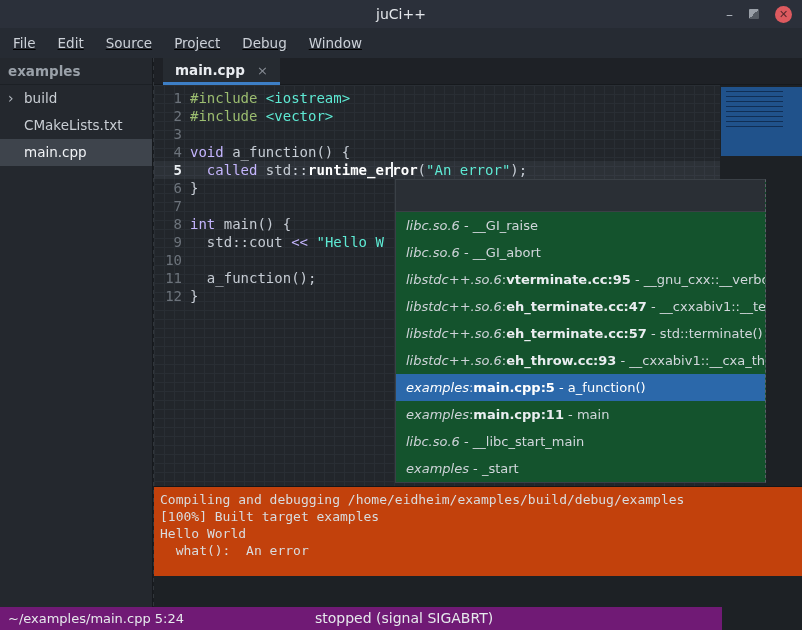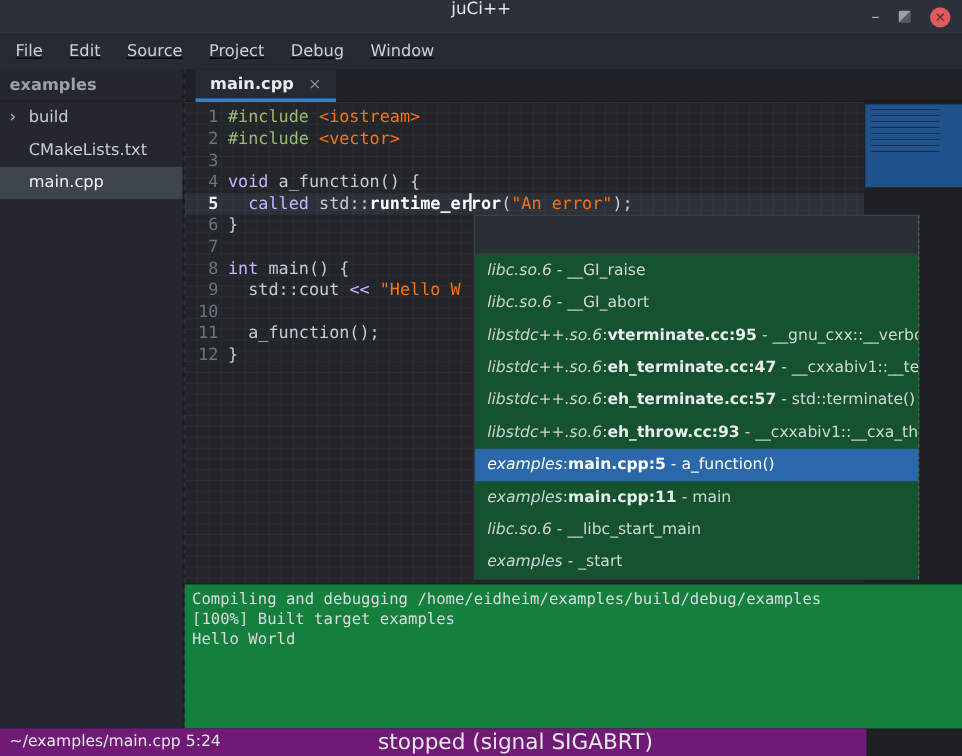--- a/index.html
+++ b/index.html
@@ -2,21 +2,21 @@
 <html><head>
 <meta charset="utf-8">
 <style>
   * { margin:0; padding:0; box-sizing:border-box; }
   html,body { width:802px; height:630px; background:#1d2125; overflow:hidden; }
   body { font-family:"DejaVu Sans","Liberation Sans",sans-serif; }
   .window { position:relative; width:802px; height:630px; background:#1d2125; overflow:hidden; }
 
   
   .titlebar { position:absolute; left:0; top:0; width:802px; height:28px; background:#2b303a;
-              display:flex; justify-content:center; }
+              display:flex; align-items:center; justify-content:center; }
   .titlebar .title { color:#e4e7eb; font-size:14px; }
   .winbtns { position:absolute; right:10px; top:0; height:28px; display:flex; align-items:center; gap:16px; }
   .btn-min { color:#aab0b8; font-size:14px; line-height:10px; cursor:default; }
   .btn-max { width:10px; height:10px; background:linear-gradient(135deg,#9aa0a8 50%,#555b63 50%); border-radius:1px; }
   .btn-close { width:17px; height:17px; border-radius:50%; background:#dd5a5f; color:#5a282d;
                font-size:11px; font-weight:bold; display:flex; align-items:center; justify-content:center; }
 
   
   .menubar { position:absolute; left:0; top:28px; width:802px; height:30px; background:#262b33;
              display:flex; align-items:center; padding-left:2px;text-decoration:underline; }
@@ -48,21 +48,21 @@
   .current-line { position:absolute; left:0; top:76px; width:566px; height:18px; background:rgba(190,205,230,0.07); }
   .code-lines { position:absolute; left:0; top:4px; width:566px;
                 font-family:"DejaVu Sans Mono","Liberation Mono",monospace; font-size:14px; line-height:18px; }
   .code-line { display:flex; white-space:pre; height:18px; }
   .gutter-num { width:28px; text-align:right; color:#6c737b; flex:0 0 28px; margin-right:8px; }
   .code-line.current .gutter-num { color:#e9edf1; font-weight:bold; }
   .tk-pl { color:#c6ccd4; }
   .tk-kw { color:#c4b5fd; }
   .tk-kwb { color:#ffffff; font-weight:bold; }
   .tk-pp { color:#9cbd70; }
-  .tk-str { color:#f97316; }
+  .tk-str { color:#5eead4; }
   .caret { display:inline-block; width:2px; height:15px; background:#eceff2; vertical-align:-2px; margin:0 -1px; }
 
   
   .minimap-col { position:absolute; left:720px; top:85px; width:82px; height:401px; background:#1d2125; }
   .minimap-viewport { position:absolute; left:1px; top:2px; width:81px; height:69px; background:#20528b; }
   .mini-code { margin:4px 5px; height:36px; width:70%;
      background:repeating-linear-gradient(to bottom, rgba(8,28,56,0.65) 0 1px, transparent 1px 5px); }
 
   
   .popup { position:absolute; left:395px; top:179px; width:371px; height:304px; background:#14532d;
@@ -70,33 +70,33 @@
   .popup-entry { height:32px; background:#2a2f35; border-bottom:1px solid #3a4046; }
   .popup-list { }
   .popup-row { height:27px; line-height:27px; padding-left:10px; white-space:nowrap; overflow:hidden;
                font-size:13px; color:#d2d7dc; }
   .popup-row .mod { font-style:italic; color:#ced3d8; }
   .popup-row .file { font-weight:bold; color:#eaedf0; }
   .popup-row.selected { background:#2b68aa; }
   .popup-row.selected .mod, .popup-row.selected .file, .popup-row.selected .func { color:#ffffff; }
 
   
-  .terminal { position:absolute; left:154px; top:486px; width:648px; height:121px; background:#15803d;
+  .terminal { position:absolute; left:154px; top:486px; width:648px; height:90px; background:#c2410c;
               border-top:1px solid #141619; padding:4px 6px;
               font-family:"DejaVu Sans Mono","Liberation Mono",monospace; font-size:13px; line-height:17px; }
   .term-line { color:#d9dcdf; white-space:pre; }
 
   
   .pane-sep-v { position:absolute; left:153px; top:58px; width:1px; height:549px;
      background:repeating-linear-gradient(to bottom,#454b52 0 4px,#16191d 4px 8px); opacity:.5; }
 
   
   .statusbar { position:absolute; left:0; top:607px; width:722px; height:23px; background:#701a75; }
   .status-loc { position:absolute; left:8px; top:0; line-height:23px; color:#e6e9ec; font-size:13px; }
-  .status-debug { position:absolute; left:315px; top:0; line-height:23px; color:#e6e9ec; font-size:18px; }
+  .status-debug { position:absolute; left:315px; top:0; line-height:23px; color:#e6e9ec; font-size:14px; }
 </style>
 </head>
 <body>
 
 <div class="window">
 
   <div class="titlebar">
     <span class="title">juCi++</span>
     <div class="winbtns">
       <span class="btn-min">–</span>
@@ -169,20 +169,21 @@
         <div class="popup-row"><span class="mod">examples</span><span>:</span><span class="file">main.cpp:11</span><span class="func"> - main</span></div>
         <div class="popup-row"><span class="mod">libc.so.6</span><span class="func"> - __libc_start_main</span></div>
         <div class="popup-row"><span class="mod">examples</span><span class="func"> - _start</span></div>
       </div>
   </div>
 
   <div class="terminal" id="terminal">
       <div class="term-line">Compiling and debugging /home/eidheim/examples/build/debug/examples</div>
       <div class="term-line">[100%] Built target examples</div>
       <div class="term-line">Hello World</div>
+      <div class="term-line">  what():  An error</div>
     </div>
 
   <div class="statusbar">
     <span class="status-loc">~/examples/main.cpp 5:24</span>
     <span class="status-debug">stopped (signal SIGABRT)</span>
   </div>
 
 </div>
 
 </body></html>

